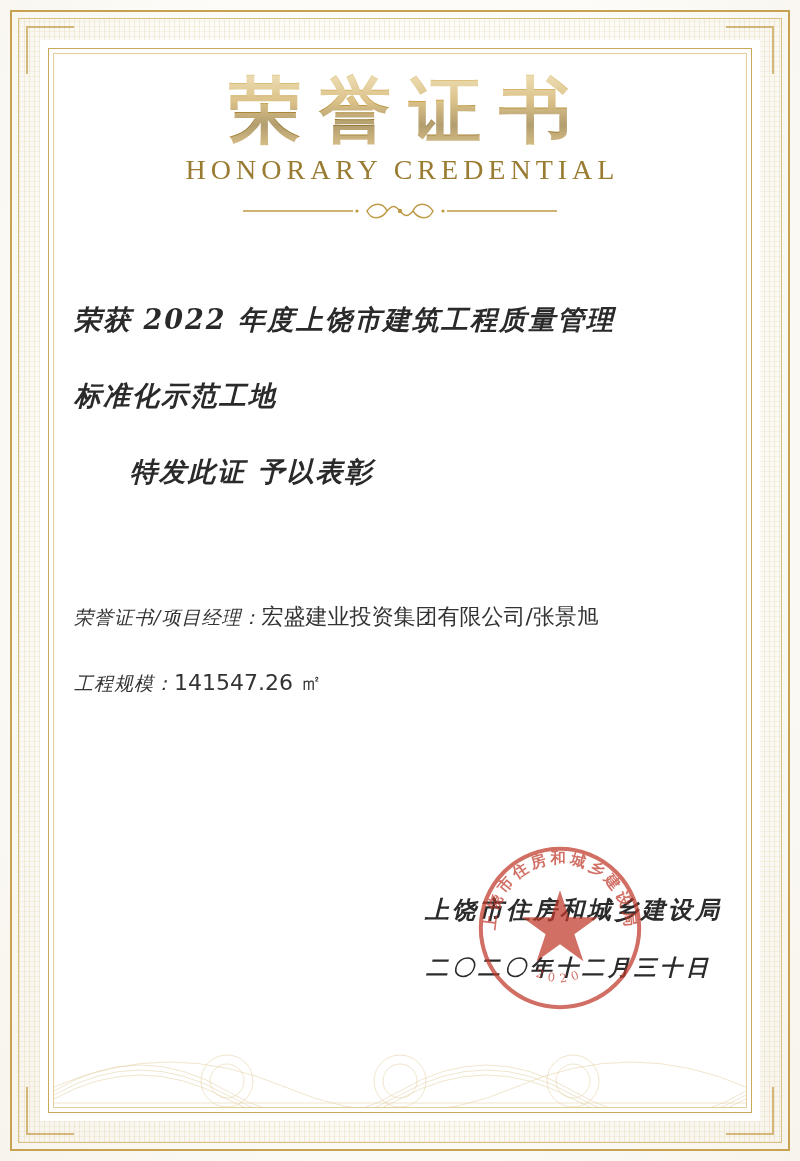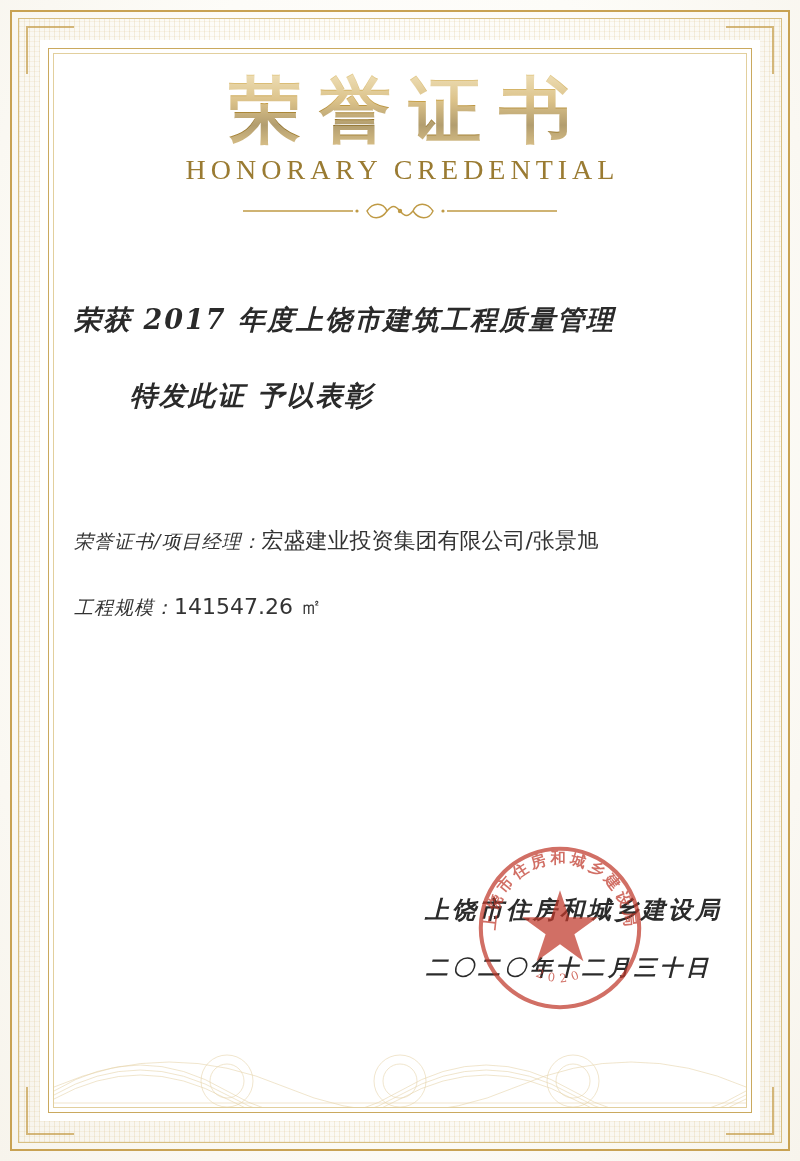--- a/index.html
+++ b/index.html
@@ -230,21 +230,22 @@
             <path d="M152 13 c5 -6 8 -6 13 0 c5 6 8 6 13 0"></path>
           </g>
           <circle cx="165" cy="13" r="2.2" fill="currentColor"></circle>
           <circle cx="122" cy="13" r="1.6" fill="currentColor"></circle>
           <circle cx="208" cy="13" r="1.6" fill="currentColor"></circle>
         </svg>
       </div>
     </div>
 
     <div class="body-block">
-      <div class="body-line">荣获 2017 年度上饶市建筑工程质量管理</div>
+      <div class="body-line">荣获 2022 年度上饶市建筑工程质量管理</div>
+      <div class="body-line">标准化示范工地</div>
       <div class="body-line indent">特发此证   予以表彰</div>
     </div>
 
     <div class="info-block">
       <div class="info-line">
         <span>荣誉证书/项目经理：</span><span class="val">宏盛建业投资集团有限公司/张景旭</span>
       </div>
       <div class="info-line">
         <span>工程规模：</span><span class="val">141547.26 ㎡</span>
       </div>

